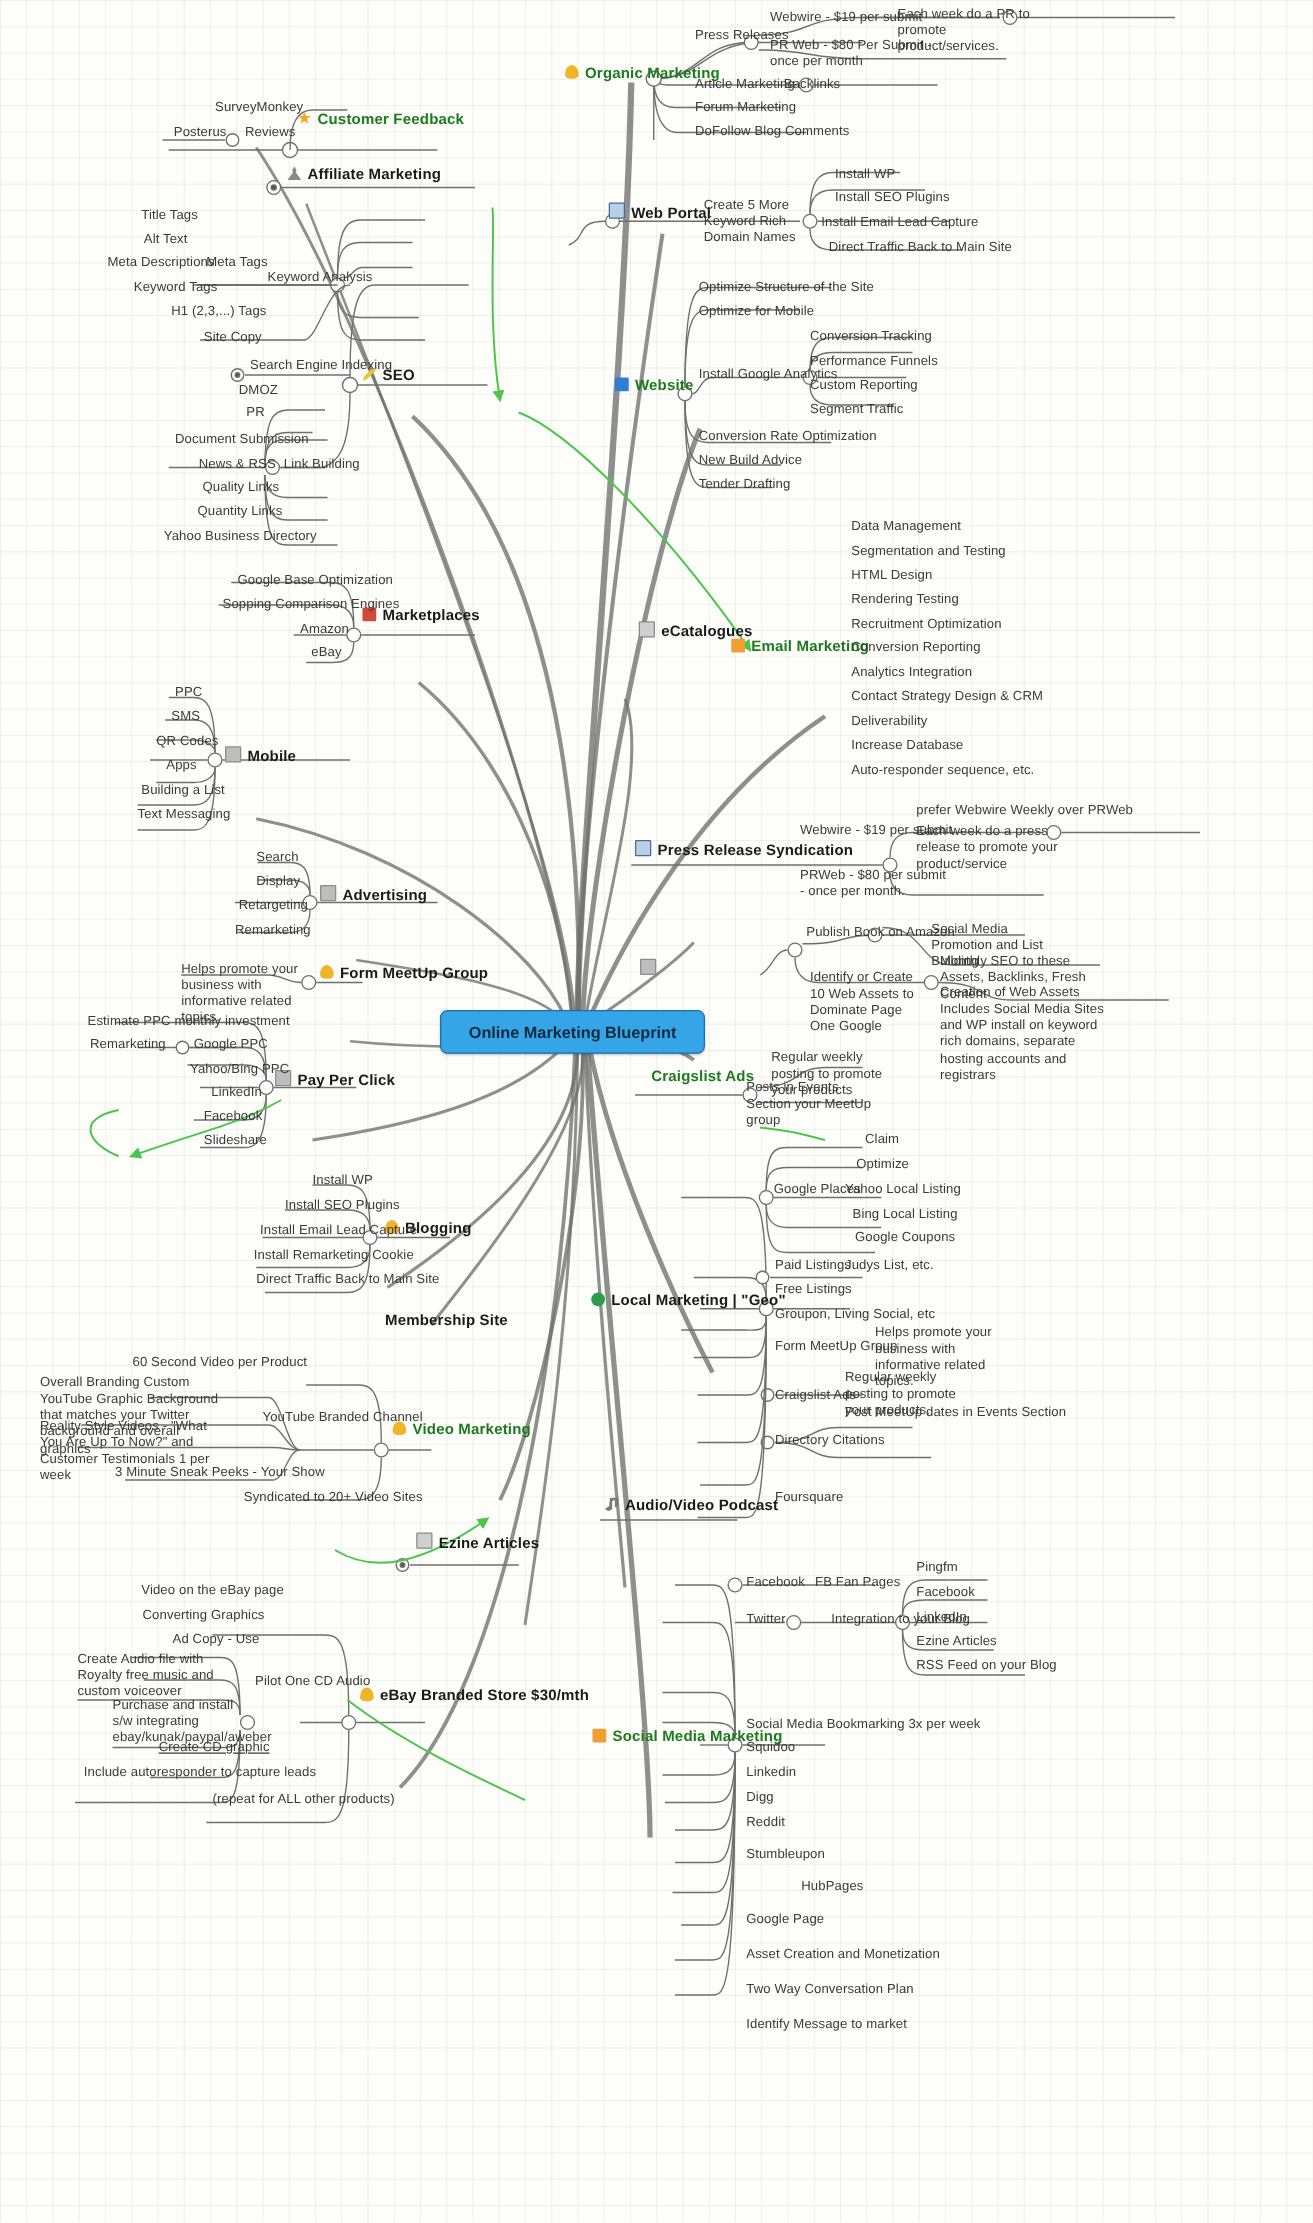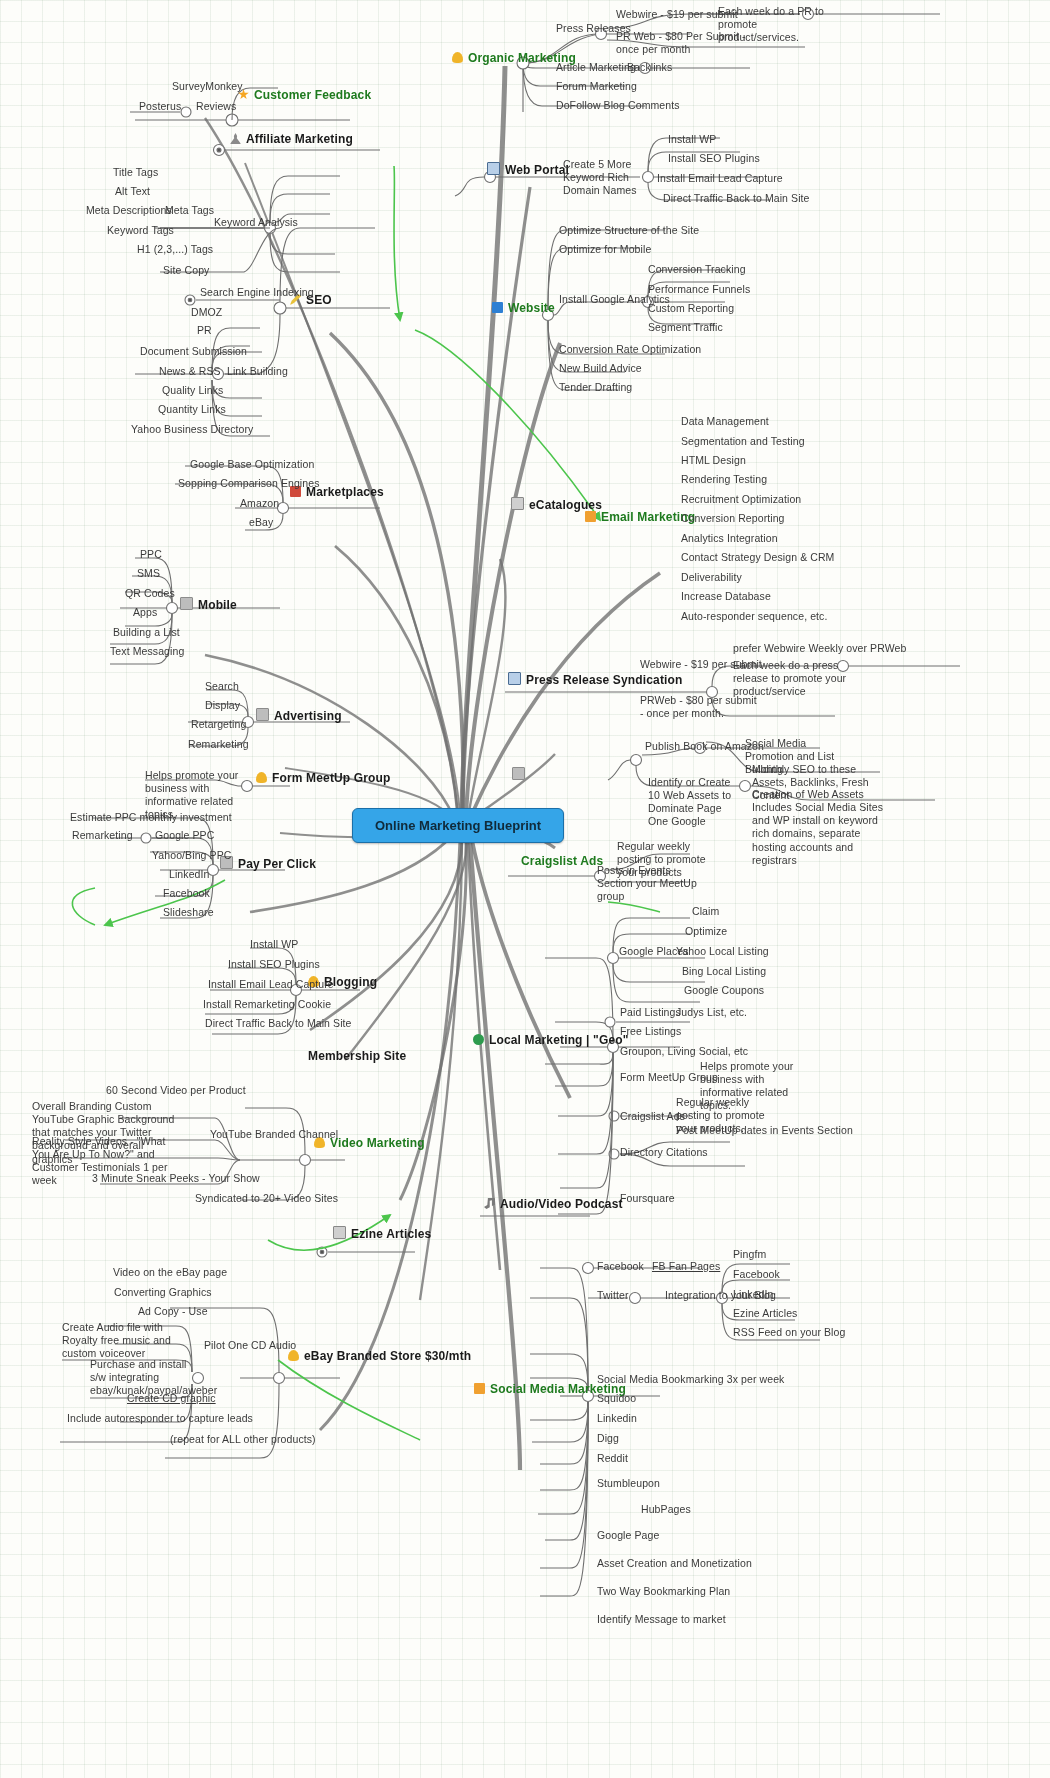--- a/index.html
+++ b/index.html
@@ -520,31 +520,31 @@
 <div class="node leaf multi" style="left:62px;top:1321px;width:116px;">Create Audio file with Royalty free music and custom voiceover</div>
 <div class="node leaf multi" style="left:90px;top:1358px;width:100px;">Purchase and install s/w integrating ebay/kunak/paypal/aweber</div>
 <div class="node leaf" style="left:127px;top:1392px;text-decoration:underline;">Create CD graphic</div>
 <div class="node leaf" style="left:67px;top:1412px;">Include autoresponder to capture leads</div>
 <div class="node leaf" style="left:170px;top:1433px;">(repeat for ALL other products)</div>
 
 <div class="node main" style="left:474px;top:1383px;">
   <span class="ico ico-orange"></span><span>Social Media Marketing</span>
 </div>
 <div class="node leaf" style="left:597px;top:1260px;">Facebook</div>
-<div class="node leaf" style="left:652px;top:1260px;text-decoration:underline;">FB Fan Pages</div>
+<div class="node leaf" style="left:652px;top:1260px;">FB Fan Pages</div>
 <div class="node leaf" style="left:597px;top:1289px;">Twitter</div>
 <div class="node leaf" style="left:641px;top:1289px;margin-left:24px;">Integration to your Blog</div>
 <div class="node leaf" style="left:733px;top:1248px;">Pingfm</div>
 <div class="node leaf" style="left:733px;top:1268px;">Facebook</div>
 <div class="node leaf" style="left:733px;top:1288px;">LinkedIn</div>
 <div class="node leaf" style="left:733px;top:1307px;">Ezine Articles</div>
 <div class="node leaf" style="left:733px;top:1326px;">RSS Feed on your Blog</div>
 <div class="node leaf" style="left:597px;top:1373px;">Social Media Bookmarking 3x per week</div>
 <div class="node leaf" style="left:597px;top:1392px;">Squidoo</div>
 <div class="node leaf" style="left:597px;top:1412px;">Linkedin</div>
 <div class="node leaf" style="left:597px;top:1432px;">Digg</div>
 <div class="node leaf" style="left:597px;top:1452px;">Reddit</div>
 <div class="node leaf" style="left:597px;top:1477px;">Stumbleupon</div>
 <div class="node leaf" style="left:597px;top:1503px;padding-left:44px;">HubPages</div>
 <div class="node leaf" style="left:597px;top:1529px;">Google Page</div>
 <div class="node leaf" style="left:597px;top:1557px;">Asset Creation and Monetization</div>
-<div class="node leaf" style="left:597px;top:1585px;">Two Way Bookmarking Plan</div>
+<div class="node leaf" style="left:597px;top:1585px;">Two Way Conversation Plan</div>
 <div class="node leaf" style="left:597px;top:1613px;">Identify Message to market</div>
 
 </body></html>

